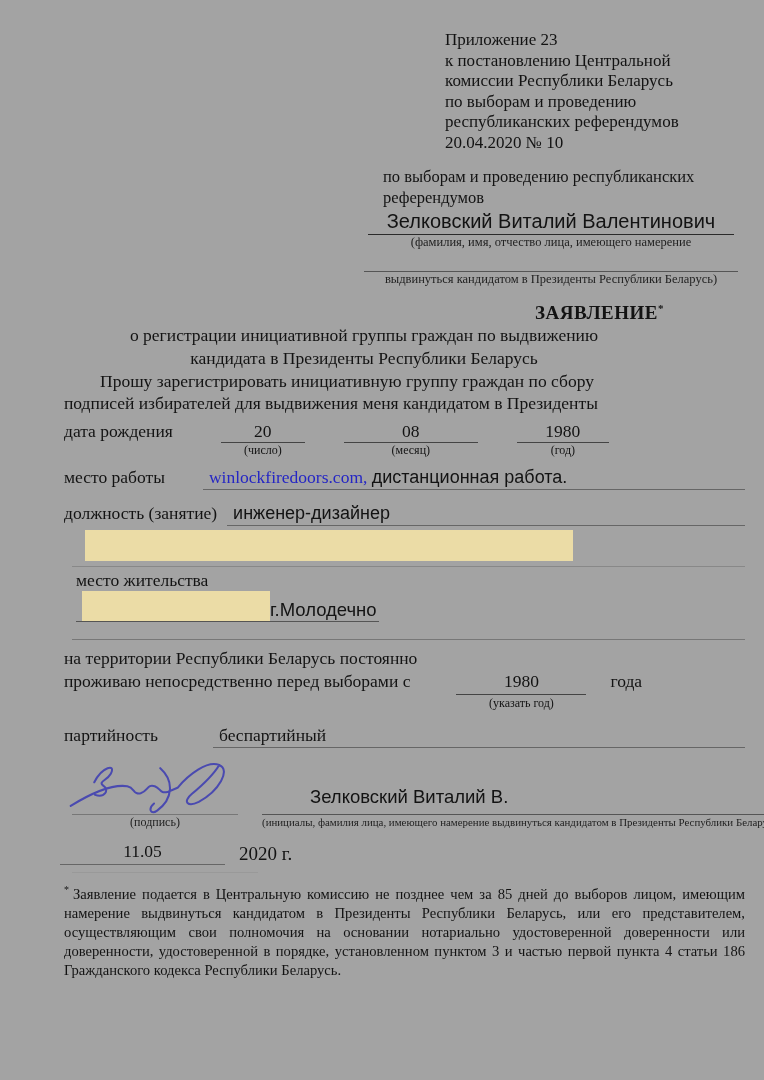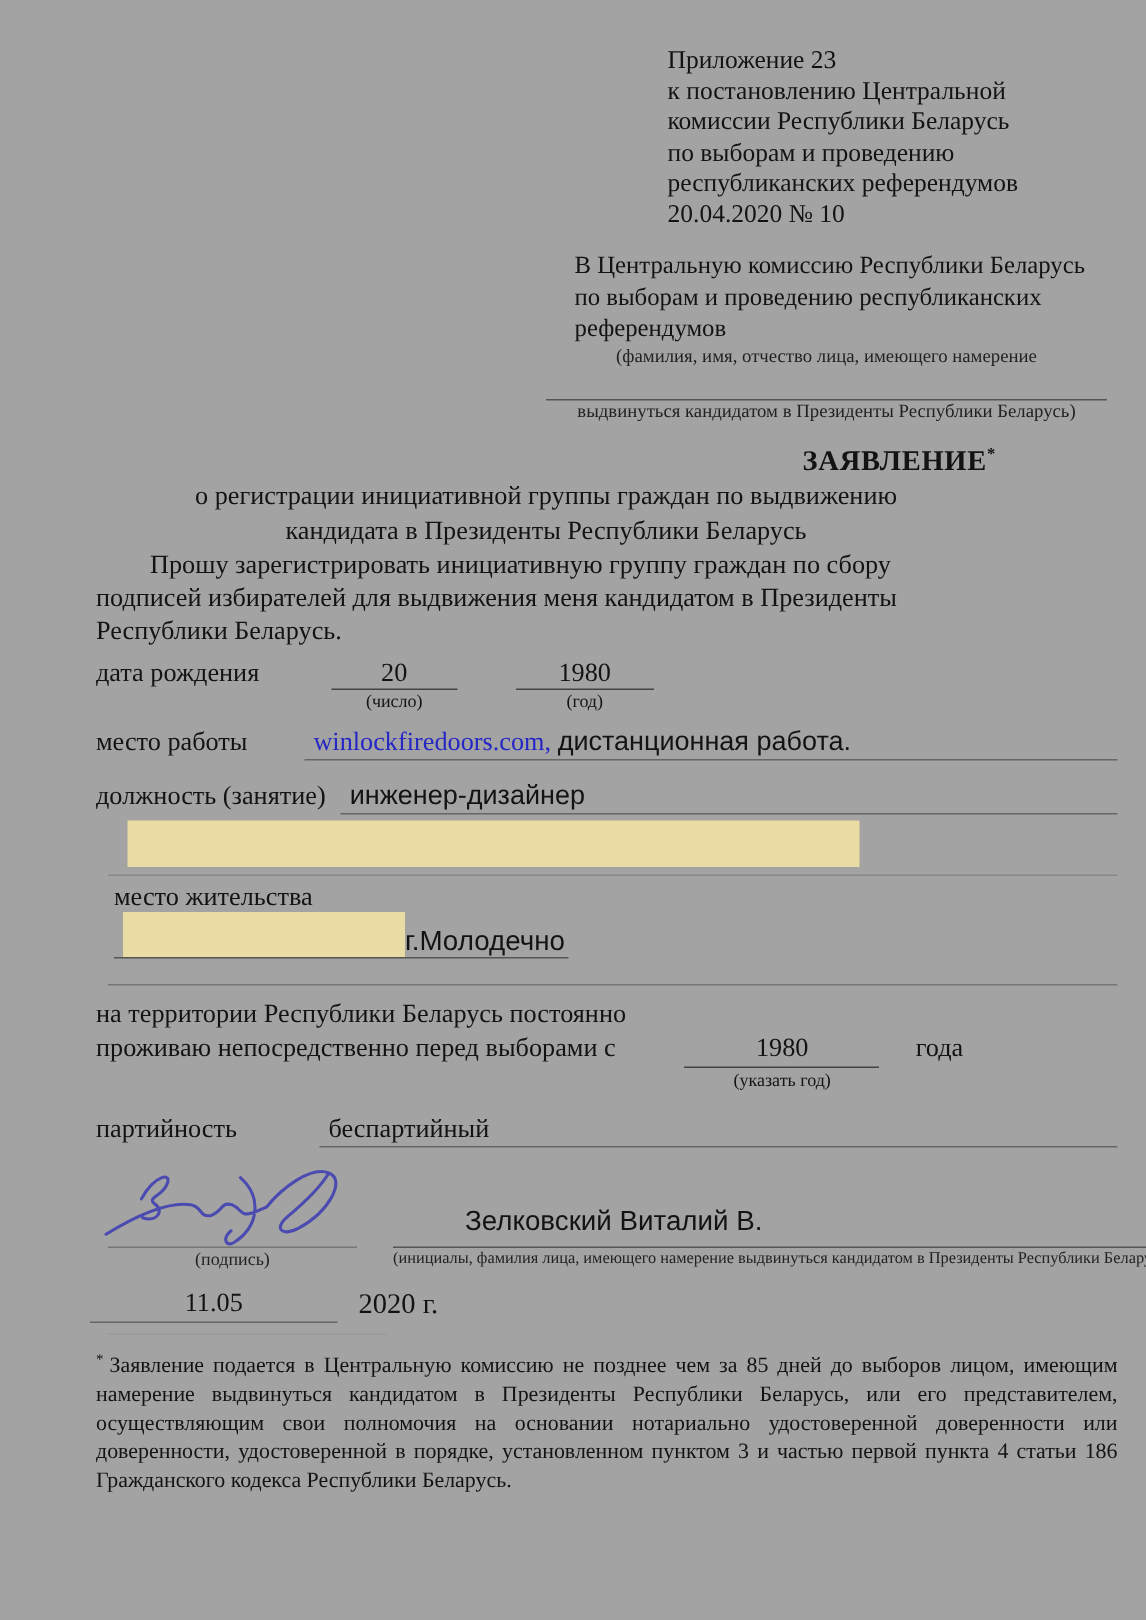--- a/index.html
+++ b/index.html
@@ -73,21 +73,21 @@
   .sigarea{display:flex;align-items:flex-end;margin-top:6px;}
   .sigcol{width:166px;flex:none;margin-left:8px;text-align:center;}
   .sigline{border-bottom:1.6px solid #777;margin-top:-6px;}
   .sigcol .cap{font-size:12px;}
   .namecol{flex:1;margin-left:24px;text-align:left;}
   .namecol .nmv{font-family:"Liberation Sans",sans-serif;font-size:18.5px;padding:0 0 6px 48px;}
   .namecol .nline{border-bottom:1.2px solid #555;}
   .namecol .cap{font-size:10.9px;text-align:center;white-space:nowrap;}
   svg.sig{display:block;margin:0 auto -4px -6px;}
 
-  .daterow{display:flex;align-items:center;margin-top:11px;}
+  .daterow{display:flex;align-items:flex-end;margin-top:11px;}
   .dcol{width:165px;flex:none;margin-left:-4px;text-align:center;}
   .dcol .dv2{font-size:17.5px;border-bottom:1.4px solid #666;padding-bottom:2px;display:block;}
   .dyear{font-size:19px;margin-left:14px;}
 
   .fnsep{width:186px;margin-left:8px;border-top:1.4px solid #999;margin-top:7px;}
   .footnote{margin-top:7px;font-size:14.6px;line-height:19px;text-align:justify;}
   .footnote sup{font-size:10px;margin-right:4px;}
 </style>
 </head>
 <body>
@@ -98,49 +98,52 @@
     <div class="hdr">
       <div>Приложение 23</div>
       <div>к постановлению Центральной</div>
       <div>комиссии Республики Беларусь</div>
       <div>по выборам и проведению</div>
       <div>республиканских референдумов</div>
       <div>20.04.2020 № 10</div>
     </div>
 
     <div class="addr">
-      <div>В Центральную комиссию Республики Беларусь</div>
       <div>по выборам и проведению республиканских</div>
       <div>референдумов</div>
     </div>
 
     <div class="namefield">
+      <div class="nm">Зелковский Виталий Валентинович</div>
       <div class="cap">(фамилия, имя, отчество лица, имеющего намерение</div>
       <div class="l2"></div>
       <div class="cap">выдвинуться кандидатом в Президенты Республики Беларусь)</div>
     </div>
 
     <div class="titleblock">
       <div class="t"><span>ЗАЯВЛЕНИЕ</span><sup>*</sup></div>
       <div class="sub">о регистрации инициативной группы граждан по выдвижению</div>
       <div class="sub">кандидата в Президенты Республики Беларусь</div>
     </div>
 
     <p class="bodyp mt12">
       <span class="ind" style="display:block">Прошу зарегистрировать инициативную группу граждан по сбору</span>
       <span style="display:block">подписей избирателей для выдвижения меня кандидатом в Президенты</span>
-      <span style="display:block">Республики Беларусь.</span>
     </p>
 
 
     <div class="dobrow">
       <span class="lbl">дата рождения</span>
       <span class="dfield f-day">
         <span class="dv" style="display:block">20</span>
         <span class="dc" style="display:block">(число)</span>
+      </span>
+      <span class="dfield f-month">
+        <span class="dv" style="display:block">08</span>
+        <span class="dc" style="display:block">(месяц)</span>
       </span>
       <span class="dfield f-year">
         <span class="dv" style="display:block">1980</span>
         <span class="dc" style="display:block">(год)</span>
       </span>
     </div>
 
     <div class="frow row-work">
       <span class="lbl">место работы</span>
       <span class="fill"><a href="#" class="doclink">winlockfiredoors.com,</a>&nbsp;<span class="v-sans">дистанционная работа.</span></span>

